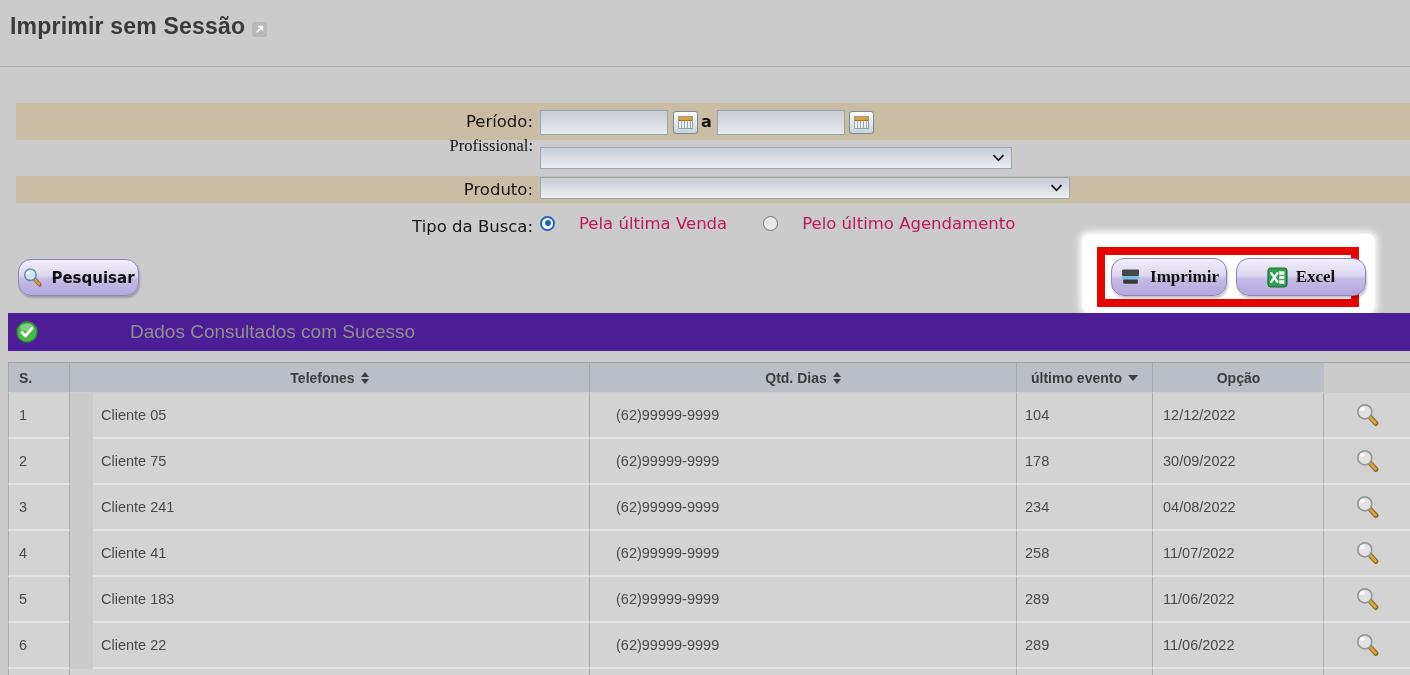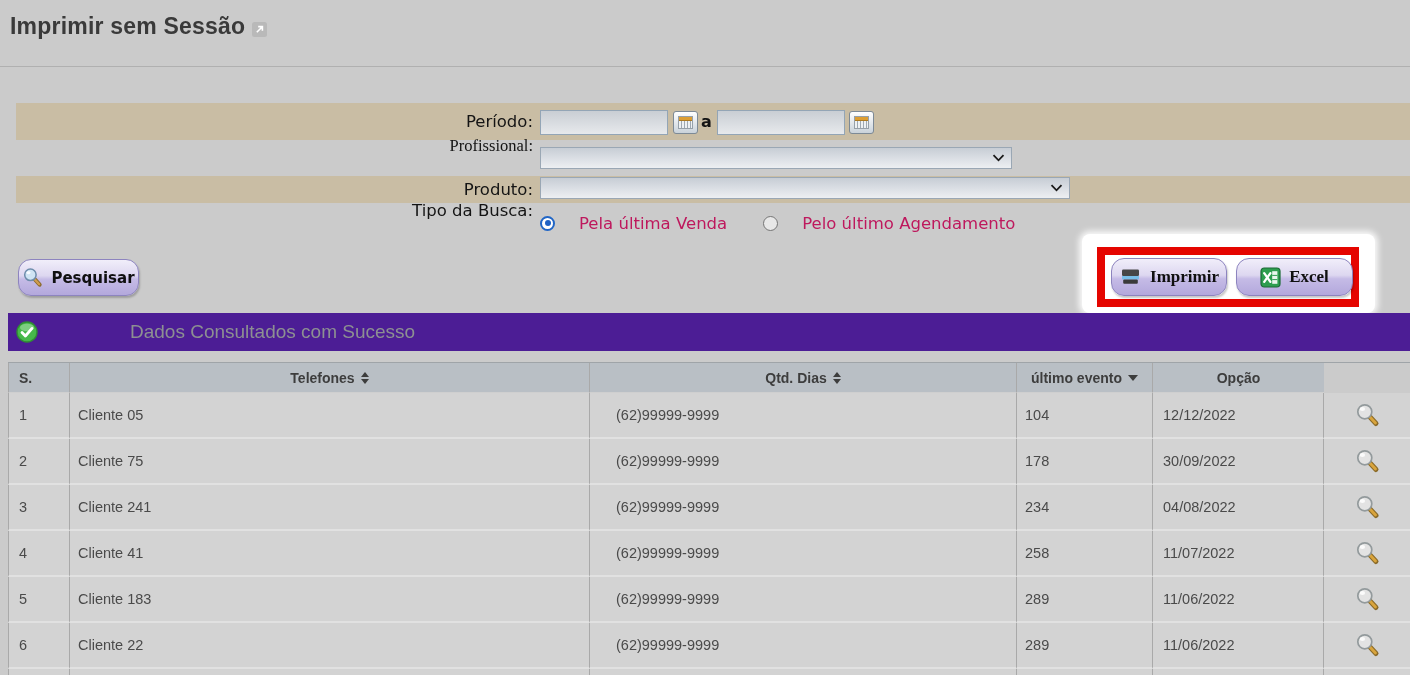--- a/index.html
+++ b/index.html
@@ -17,21 +17,21 @@
   .ext-icon { margin-top:6px; display:inline-block; width:15px; height:15px; cursor:pointer; }
 
   
   .beige-row { position:absolute; left:16px; width:1394px; background:#c9bda4; }
   .row-periodo { top:103px; height:37px; }
   .row-produto { top:176px; height:27px; }
   .flabel { position:absolute; left:0; width:533px; text-align:right; font-family:"DejaVu Sans", sans-serif; font-size:16.5px; color:#141414; }
   .lbl-periodo { top:103px; height:37px; line-height:37px; }
   .lbl-prof    { top:129px; height:33px; line-height:33px;font-family:Liberation Serif, serif; }
   .lbl-prod    { top:176px; height:27px; line-height:27px; }
-  .lbl-tipo    { top:191px; height:40px; line-height:40px; }
+  .lbl-tipo    { top:207px; height:40px; line-height:40px; }
 
   .date-input { position:absolute; top:110px; width:128px; height:25px;
     background:linear-gradient(180deg,#c9ced4,#e7e9ec); border:1px solid #93a5b6;
     font-family:"DejaVu Sans", sans-serif; font-size:14px; padding:0 4px; color:#222; }
   .cal-btn { position:absolute; top:111px; width:25px; height:23px; border:1px solid #7d8a96; border-radius:3px;
     background:linear-gradient(180deg,#ffffff,#c9d2da); display:flex; align-items:center; justify-content:center; cursor:pointer; }
   .cal-inner { width:15px; height:13px; border:1px solid #96a0a9; display:flex; flex-direction:column; background:#f4f4f4; }
   .cal-top { height:4px; background:#dd9e33; border-bottom:1px solid #ad7a22; }
   .cal-body { flex:1; background:repeating-linear-gradient(90deg,#eef1f3 0 2px,#9fa9b2 2px 3px); }
   .periodo-a { position:absolute; left:701px; top:103px; height:37px; line-height:37px; font-family:"DejaVu Sans", sans-serif; font-size:16px; font-weight:bold; color:#141414; }
@@ -48,21 +48,21 @@
   .radio.on::after { content:""; position:absolute; left:2.5px; top:2.5px; width:6px; height:6px; border-radius:50%; background:#1f62c5; }
   .radio.off { border:1.5px solid #757575; background:#e8e8e8; margin-left:12px; }
   .radio-label { cursor:pointer; }
 
   
   .lav-btn { position:absolute; display:flex; align-items:center; justify-content:center; gap:8px;
     background:linear-gradient(180deg,#f1eefa 0%,#ddd7f0 45%,#c5bbe6 55%,#b3a8dc 100%);
     border:1px solid #8d84bf; border-radius:13px; box-shadow:1px 2px 2px rgba(0,0,0,.22); cursor:pointer; color:#101010; }
   .btn-pesquisar { left:18px; top:259px; width:121px; height:37px; font-family:"DejaVu Sans", sans-serif; font-size:15px; font-weight:bold; }
   .btn-imprimir  { left:1111px; top:258px; width:116px; height:38px; font-family:"Liberation Serif", serif; font-size:17px; font-weight:bold; }
-  .btn-excel     { left:1236px; top:258px; width:117px; height:38px; font-family:"Liberation Serif", serif; font-size:17px; font-weight:bold; }
+  .btn-excel     { left:1236px; top:258px; width:130px; height:38px; font-family:"Liberation Serif", serif; font-size:17px; font-weight:bold; }
 
   .highlight-white { position:absolute; left:1082px; top:234px; width:293px; height:79px; background:#ffffff;
     border-radius:8px; box-shadow:0 0 6px 3px rgba(255,255,255,.9); }
   .highlight-red { position:absolute; left:1097px; top:247px; width:262px; height:60px; border:8px solid #e50500; }
 
   
   .status-bar { position:absolute; left:8px; top:313px; width:1402px; height:38px; background:#4c1d95; }
   .status-icon { position:absolute; left:8px; top:8px; }
   .status-text { position:absolute; left:122px; top:0; height:38px; line-height:38px; font-size:19px; color:#8d9092; }
 
@@ -74,21 +74,21 @@
   .tr > div:last-child { border-right:none; }
   .th-row { height:30px; }
   .th-row > div { background:#b9bfc5; border-bottom:1px solid #cfcfcf; display:flex; align-items:center; justify-content:center; gap:6px;
     font-size:14px; font-weight:bold; color:#3d3d3d; cursor:pointer; }
   .th-row > .h-s { justify-content:flex-start; padding-left:10px; cursor:default; }
   .th-row > .h-op { cursor:default; }
   .td-row { height:46px; }
   .td-row > .td { background:#d3d3d3; border-bottom:2px solid #e1e1e1; display:flex; align-items:center;
     font-size:14.5px; color:#4a4a4a; }
   .c-s { padding-left:10px; }
-  .c-cliente { padding-left:8px; }
+  .c-cliente { padding-left:8px;margin-left:23px; }
   .c-tel { padding-left:26px; font-size:12px; color:#565656; }
   .c-qtd { padding-left:8px; }
   .c-evt { padding-left:10px; }
   .c-op { justify-content:center; }
 
   .sort-both { display:inline-flex; flex-direction:column; gap:2px; }
   .sort-both i { display:block; width:0; height:0; border-left:4.5px solid transparent; border-right:4.5px solid transparent; }
   .sort-both .up { border-bottom:5px solid #3d3d3d; }
   .sort-both .dn { border-top:5px solid #3d3d3d; }
   .sort-desc { display:inline-block; width:0; height:0; border-left:5.5px solid transparent; border-right:5.5px solid transparent; border-top:6.5px solid #3d3d3d; }

